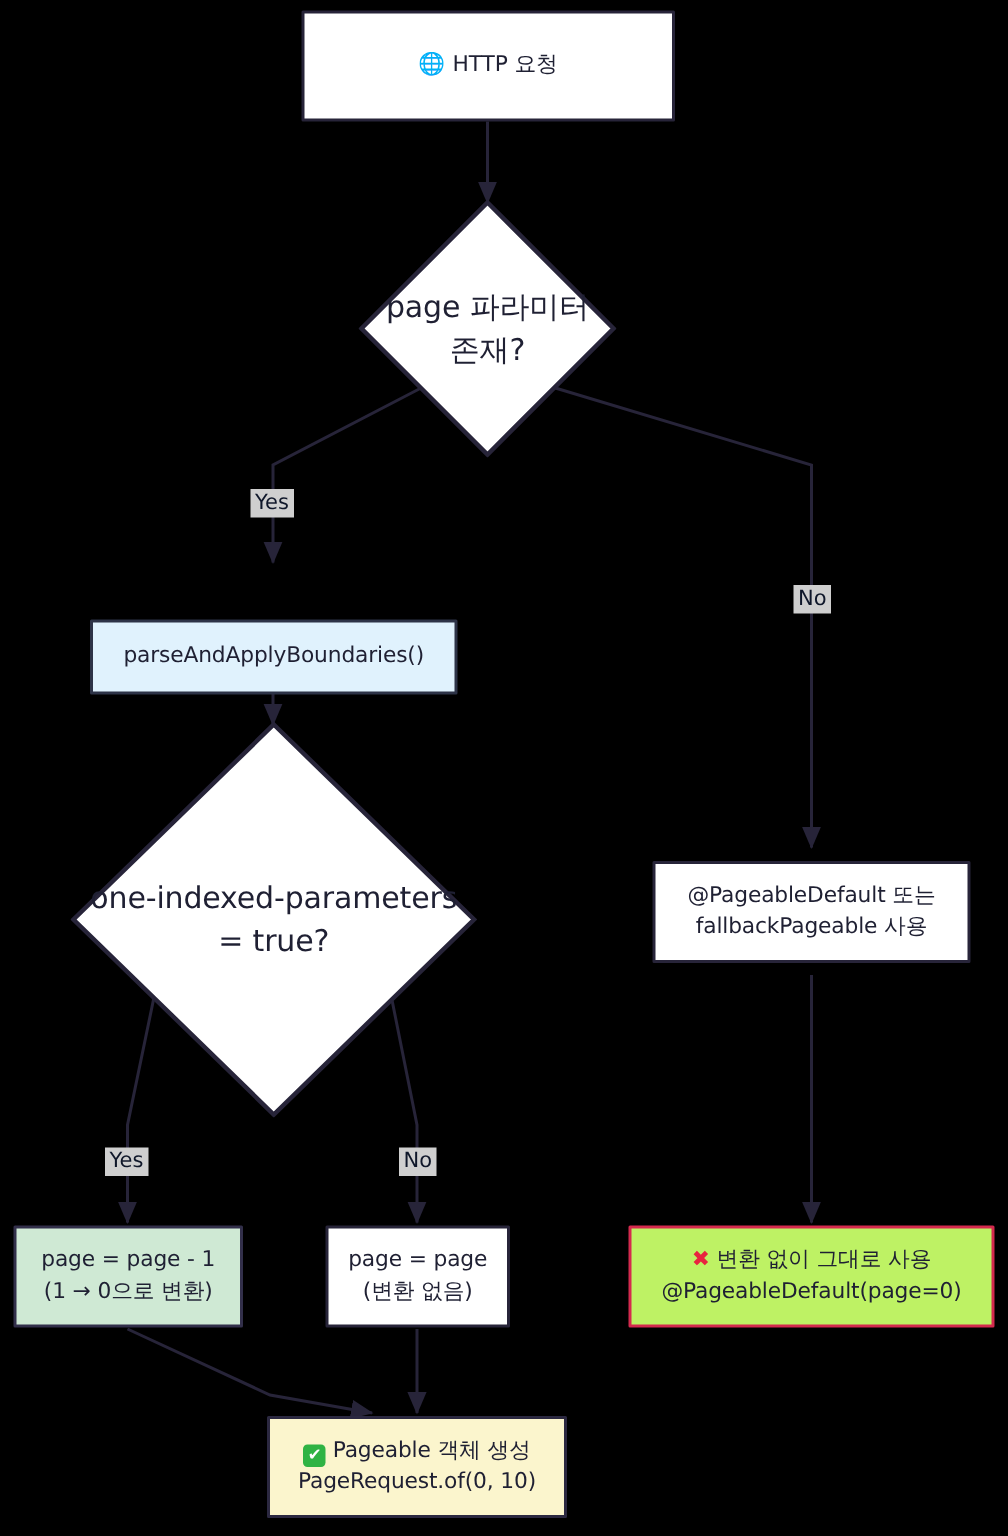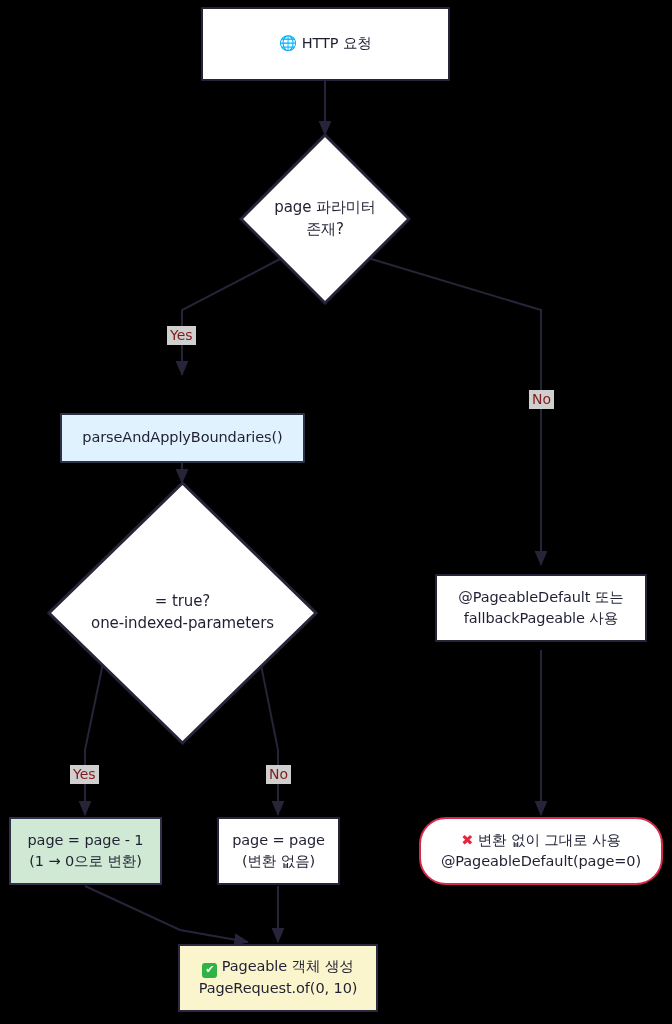--- a/index.html
+++ b/index.html
@@ -49,23 +49,22 @@
   .box-blue {
     background: #e0f2fd;
     border-color: #2d3347;
     margin-top: 36px;
   }
   .box-green {
     background: #cfe9d4;
     border-color: #322f4a;
   }
   .box-pink {
-    background: #ffffff;
+    background: #bef264;
     border-color: #d42a4e;
-    border-radius: 27px;
   }
   .box-yellow {
     background: #fbf5cd;
     border-color: #2b2840;
   }
   .diamond-wrap {
     position: absolute;
   }
   .diamond-wrap svg {
     position: absolute;
@@ -76,28 +75,28 @@
     position: absolute;
     left: 0;
     top: 0;
     width: 100%;
     height: 100%;
     display: flex;
     align-items: center;
     justify-content: center;
     text-align: center;
     color: #1f2033;
-    font-size: 15px;
+    font-size: 20px;
     line-height: 1.45;
     letter-spacing: -0.1px;
   }
   .edge-label {
     position: absolute;
     background: #cfcfcf;
-    color: #7f1d1d;
+    color: #0f172a;
     font-size: 14px;
     line-height: 1.2;
     padding: 1px 3px;
     white-space: nowrap;
   }
   .emoji {
     font-family: "DejaVu Sans", sans-serif;
   }
   .em-globe { color: #8fc6e8; }
   .em-x { color: #e8243f; font-weight: bold; }
@@ -166,22 +165,22 @@
   <div class="node box box-blue" style="left:60px; top:377px; width:245px; height:50px;">
     <div class="nowrap">parseAndApplyBoundaries()</div>
   </div>
 
   <div class="diamond-wrap" style="left:47px; top:481px; width:271px; height:264px;">
     <svg width="271" height="264" viewBox="0 0 271 264" xmlns="http://www.w3.org/2000/svg">
       <polygon points="135.5,2 269,132 135.5,262 2,132" fill="#ffffff" stroke="#272439" stroke-width="3"></polygon>
     </svg>
     <div class="diamond-label">
       <div>
+        <div class="nowrap">one-indexed-parameters</div>
         <div class="nowrap">= true?</div>
-        <div class="nowrap">one-indexed-parameters</div>
       </div>
     </div>
   </div>
 
   <div class="node box" style="left:435px; top:574px; width:212px; height:68px;">
     <div>
       <div class="nowrap">@PageableDefault 또는</div>
       <div class="nowrap">fallbackPageable 사용</div>
     </div>
   </div>

